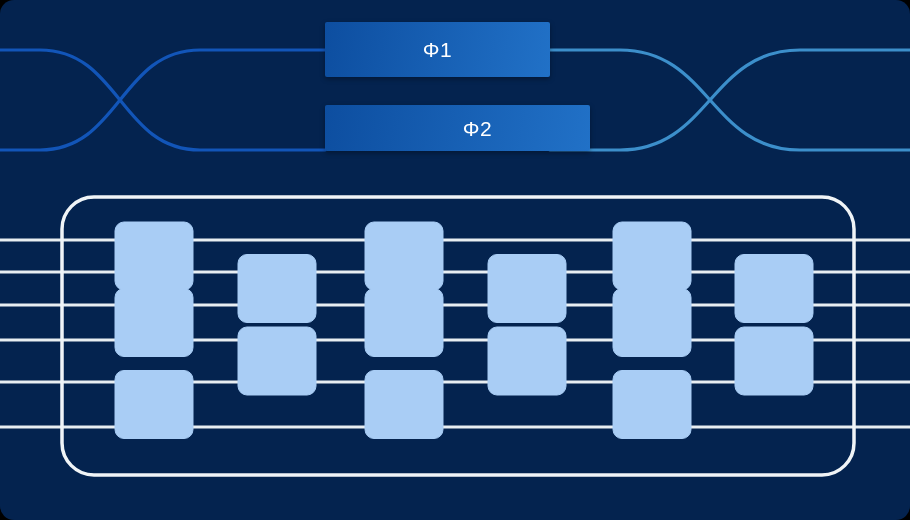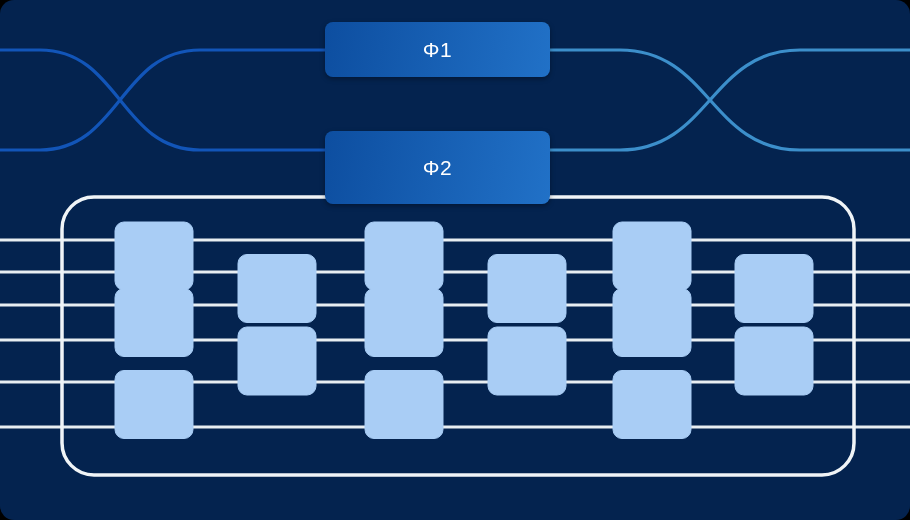--- a/index.html
+++ b/index.html
@@ -20,21 +20,21 @@
     left:0; top:0;
     width:910px;
     height:520px;
     display:block;
   }
   .phase-box{
     position:absolute;
     display:flex;
     align-items:center;
     justify-content:center;
-    border-radius:8px;
+    border-radius:2px;
     color:#ffffff;
     font-size:21px;
     letter-spacing:0.5px;
     box-shadow:0 2px 5px rgba(0,0,0,0.35);
   }
   .phase-label{
     pointer-events:none;
     line-height:1;
   }
 </style>
@@ -76,17 +76,17 @@
         <rect x="613" y="370.5" width="78" height="68" rx="9" ry="9" fill="#a9cdf5" stroke="#a9cdf5" stroke-width="1"></rect>
         <rect x="735" y="254.5" width="78" height="68" rx="9" ry="9" fill="#a9cdf5" stroke="#a9cdf5" stroke-width="1"></rect>
         <rect x="735" y="327" width="78" height="68" rx="9" ry="9" fill="#a9cdf5" stroke="#a9cdf5" stroke-width="1"></rect>
       </g>
     </svg>
 
   <div class="phase-box" id="phi1-box" style="left: 325px; top: 22px; width: 225px; height: 55px; background: linear-gradient(100deg, rgb(13, 78, 160) 0%, rgb(33, 113, 199) 100%); color: rgb(255, 255, 255);">
     <span class="phase-label">Φ1</span>
   </div>
 
-  <div class="phase-box" id="phi2-box" style="left: 325px; top: 131px; width: 225px; height: 73px; background: linear-gradient(100deg, rgb(13, 78, 160) 0%, rgb(33, 113, 199) 100%); color: rgb(255, 255, 255);">
+  <div class="phase-box" id="phi2-box" style="left: 325px; top: 105px; width: 225px; height: 46px; background: linear-gradient(100deg, rgb(13, 78, 160) 0%, rgb(33, 113, 199) 100%); color: rgb(255, 255, 255); padding-left: 40px;">
     <span class="phase-label">Φ2</span>
   </div>
 
 </div>
 
 </body></html>

